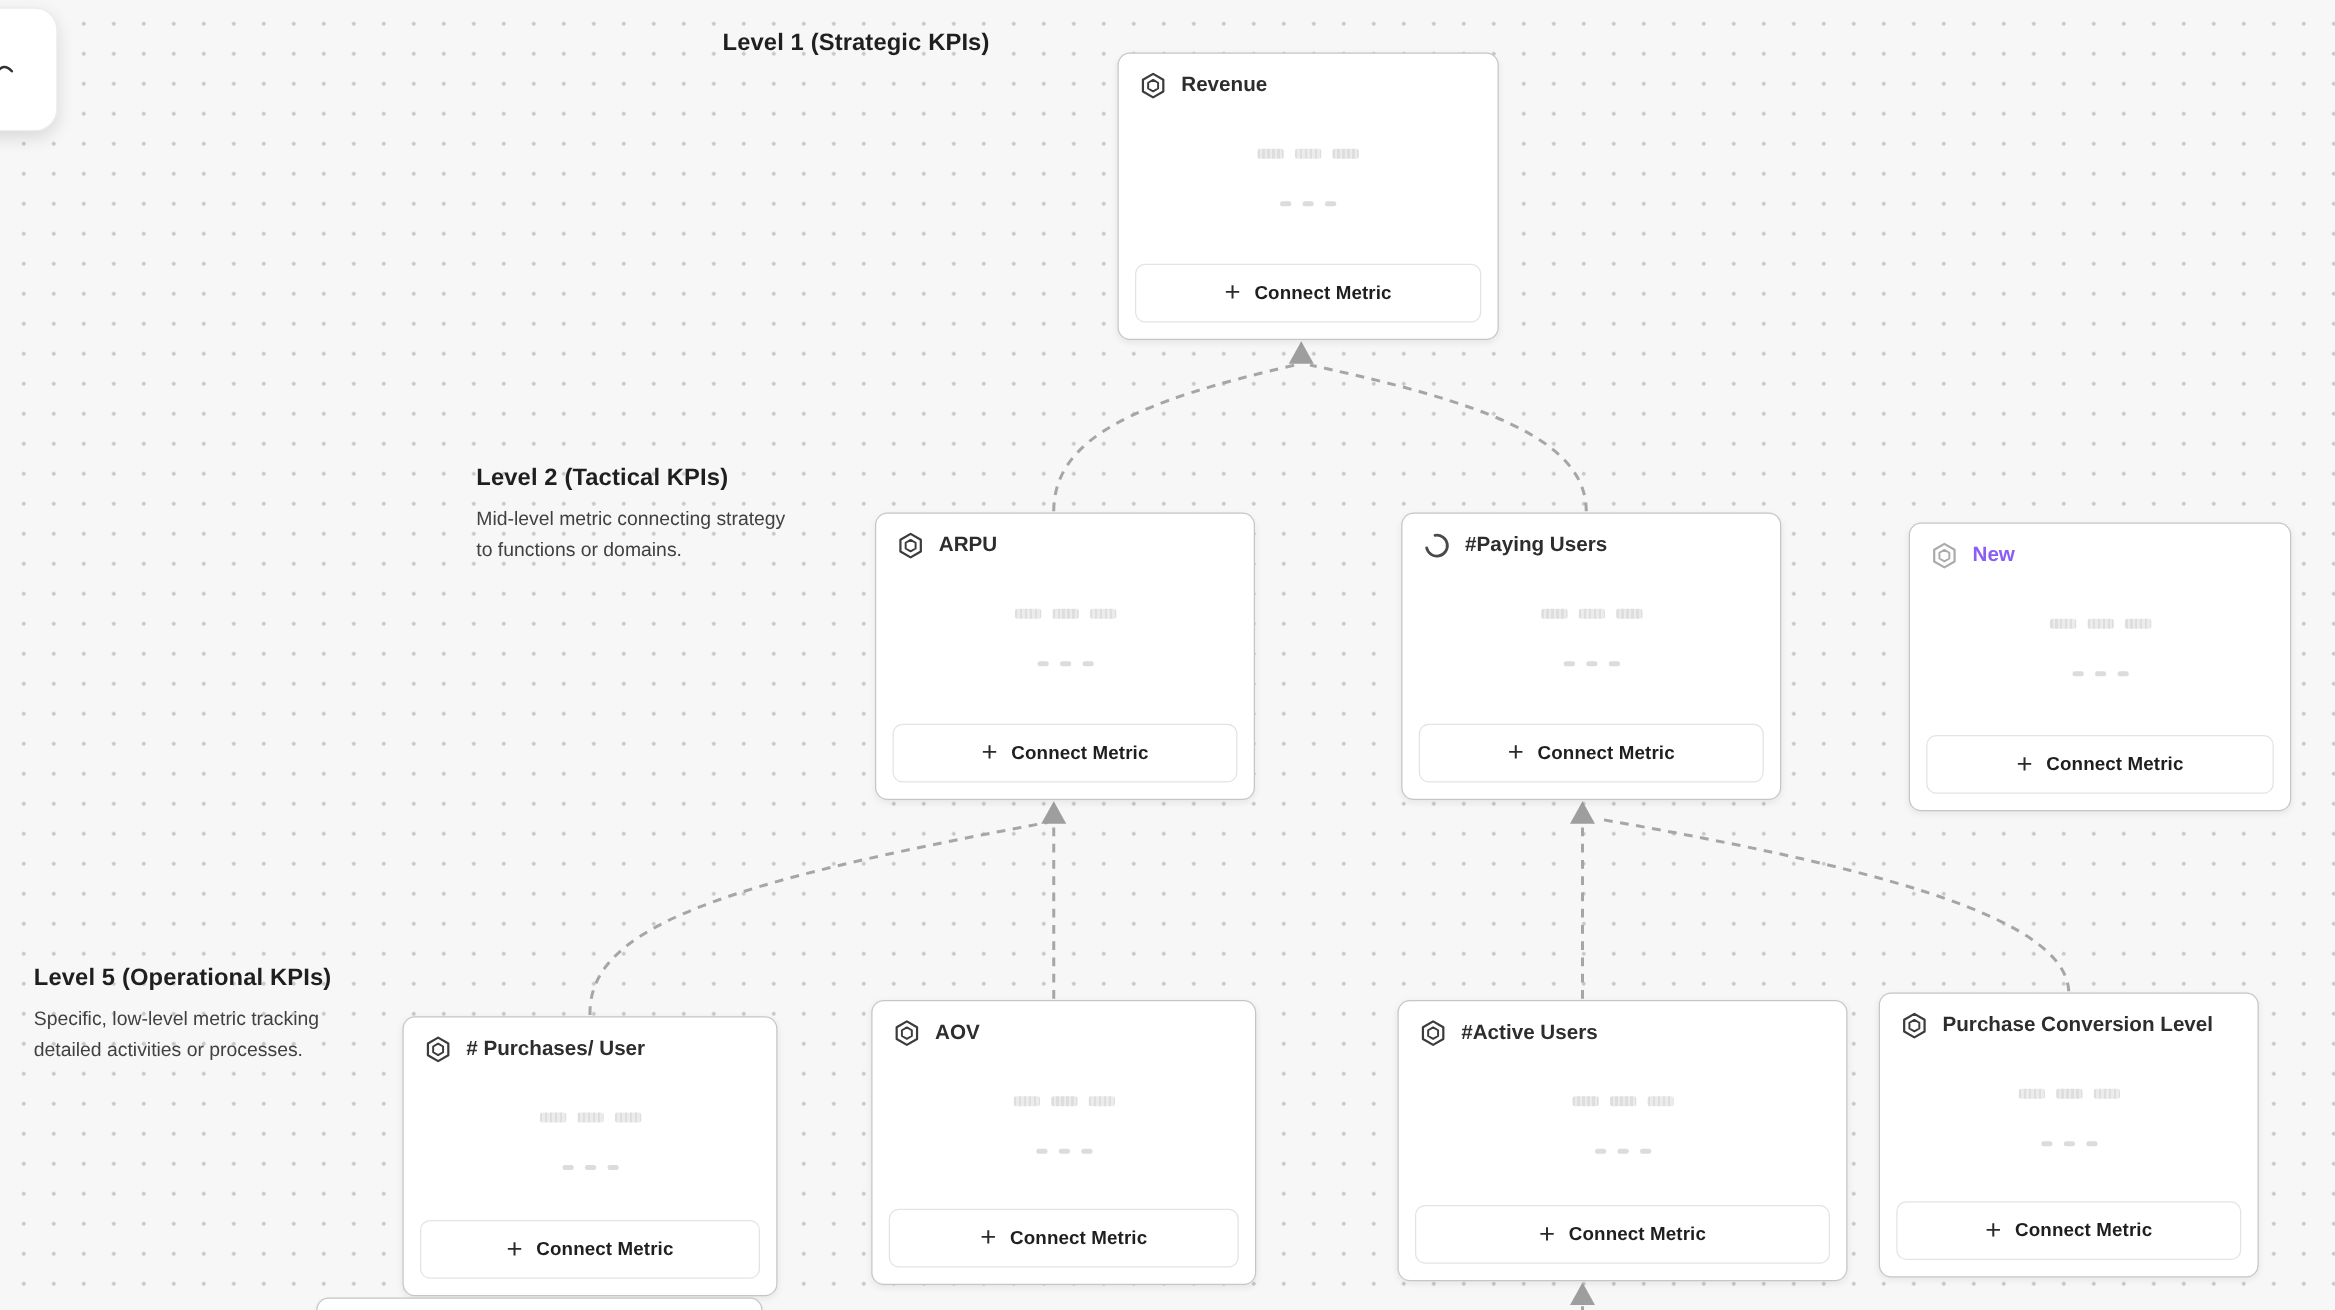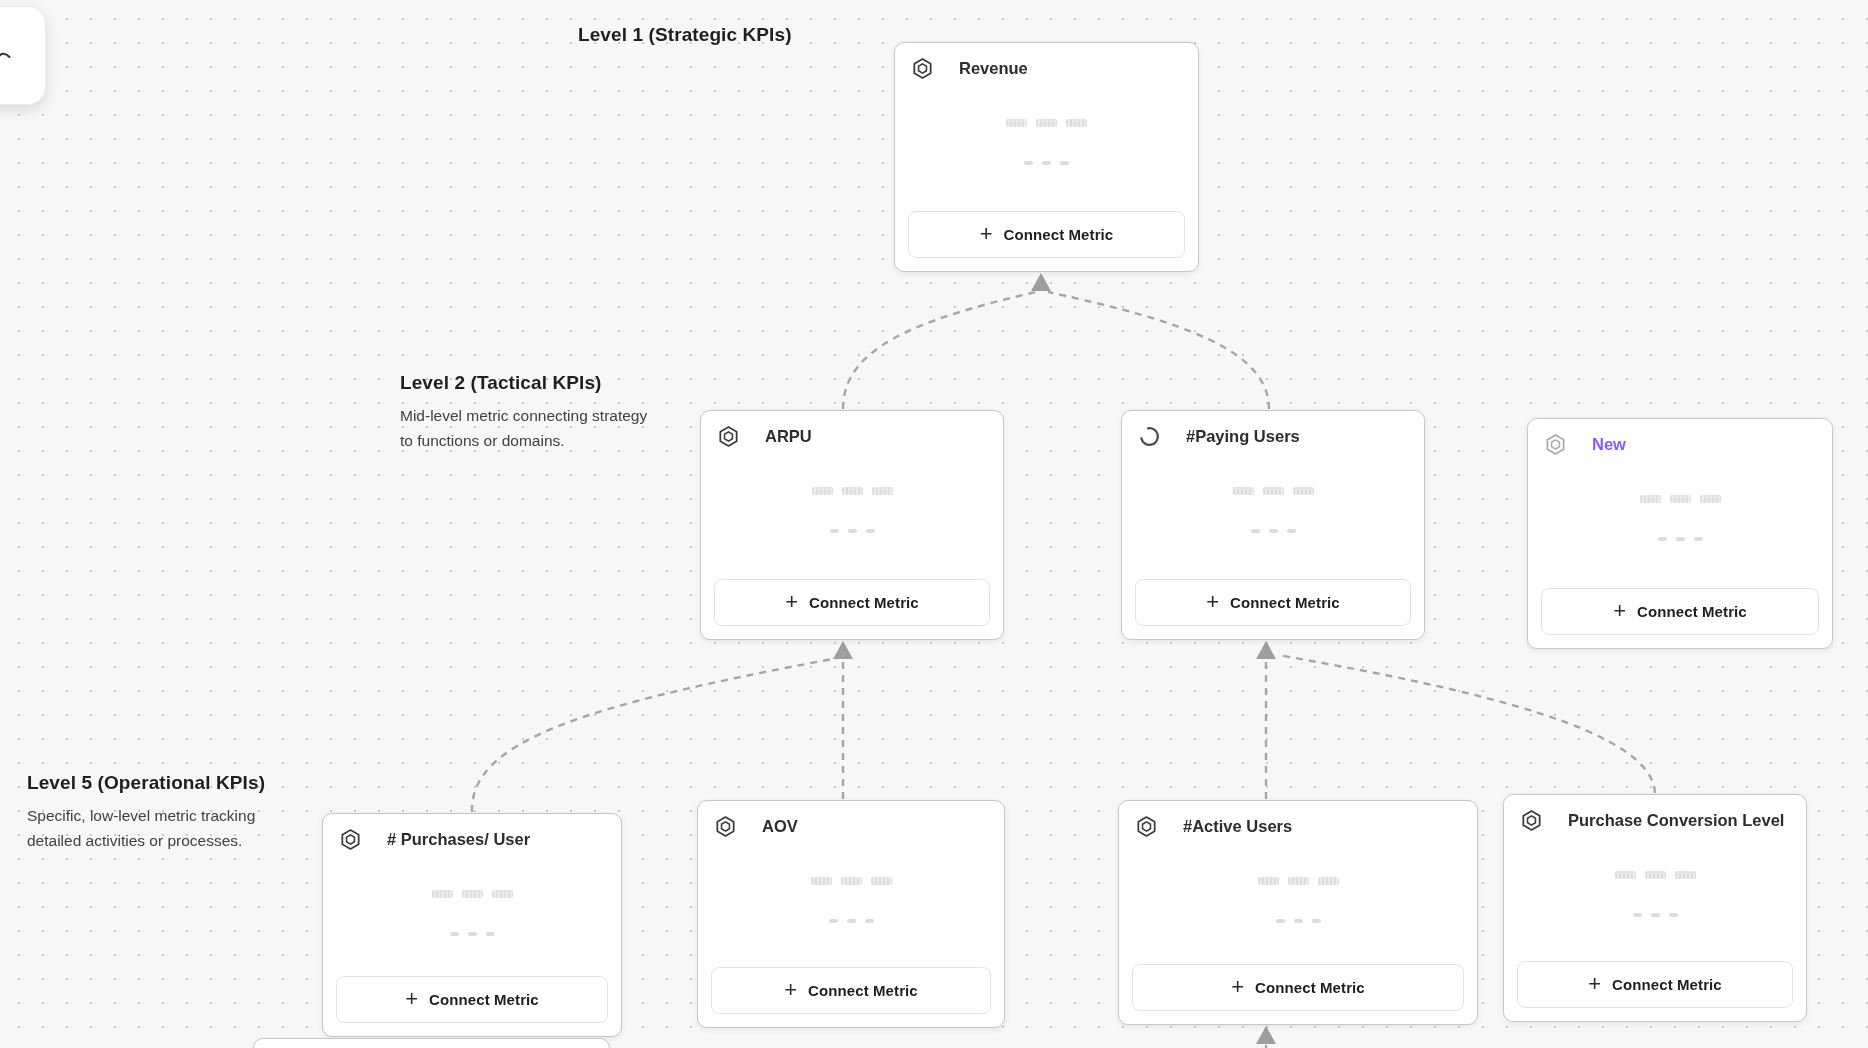--- a/index.html
+++ b/index.html
@@ -19,21 +19,21 @@
   .arrowhead{fill:#9e9e9e;stroke:none;}
 
   .level-label{position:absolute;}
   .level-title{font-size:19px;font-weight:700;color:#1f1f1f;margin:0 0 10px 0;letter-spacing:.1px;}
   .level-desc{font-size:15.5px;line-height:1.6;color:#414141;width:262px;}
 
   .card{
     position:absolute;background:#fff;border:1px solid #c6c6c6;border-radius:10px;
     box-shadow:0 2px 6px rgba(0,0,0,.07);box-sizing:border-box;
   }
-  .card-header{position:absolute;left:16px;top:14px;right:14px;display:flex;align-items:center;gap:25px;}
+  .card-header{position:absolute;left:16px;top:14px;right:14px;display:flex;align-items:center;gap:11px;}
   .card-title{font-size:16.5px;font-weight:700;color:#2d2d2d;white-space:nowrap;overflow:hidden;}
   .card--muted .card-title{color:#8b5cf6;}
   .icon{display:inline-flex;flex:0 0 auto;}
   .hex-stroke{stroke:#3c3c3c;}
   .card--muted .hex-stroke{stroke:#ababab;}
 
   .skeleton{position:absolute;left:0;right:0;display:flex;justify-content:center;gap:9px;}
   .skeleton.r1{top:76px;}
   .skeleton.r2{top:118px;}
   .skeleton.r1 i{display:block;width:21px;height:8px;border-radius:2px;
@@ -75,21 +75,21 @@
     <path class="edge" d="M1655,793 C1652,730 1478,690 1278,655"></path>
     <polygon class="arrowhead" points="1266,641 1256,659 1276,659"></polygon>
 
     <path class="edge" d="M1266,1045 L1266,1048"></path>
     <polygon class="arrowhead" points="1266,1026 1256,1044 1276,1044"></polygon>
   </svg>
 
   <div class="level-label" style="left:578px;top:24px">
     <div class="level-title">Level 1 (Strategic KPIs)</div>
   </div>
-  <div class="level-label" style="left:400px;top:372px">
+  <div class="level-label" style="left:381px;top:372px">
     <div class="level-title">Level 2 (Tactical KPIs)</div>
     <div class="level-desc">Mid-level metric connecting strategy to functions or domains.</div>
   </div>
   <div class="level-label" style="left:27px;top:772px">
     <div class="level-title">Level 5 (Operational KPIs)</div>
     <div class="level-desc">Specific, low-level metric tracking detailed activities or processes.</div>
   </div>
 
   <div class="card" style="left:894px;top:42px;width:305px;height:230px">
     <div class="card-header">

